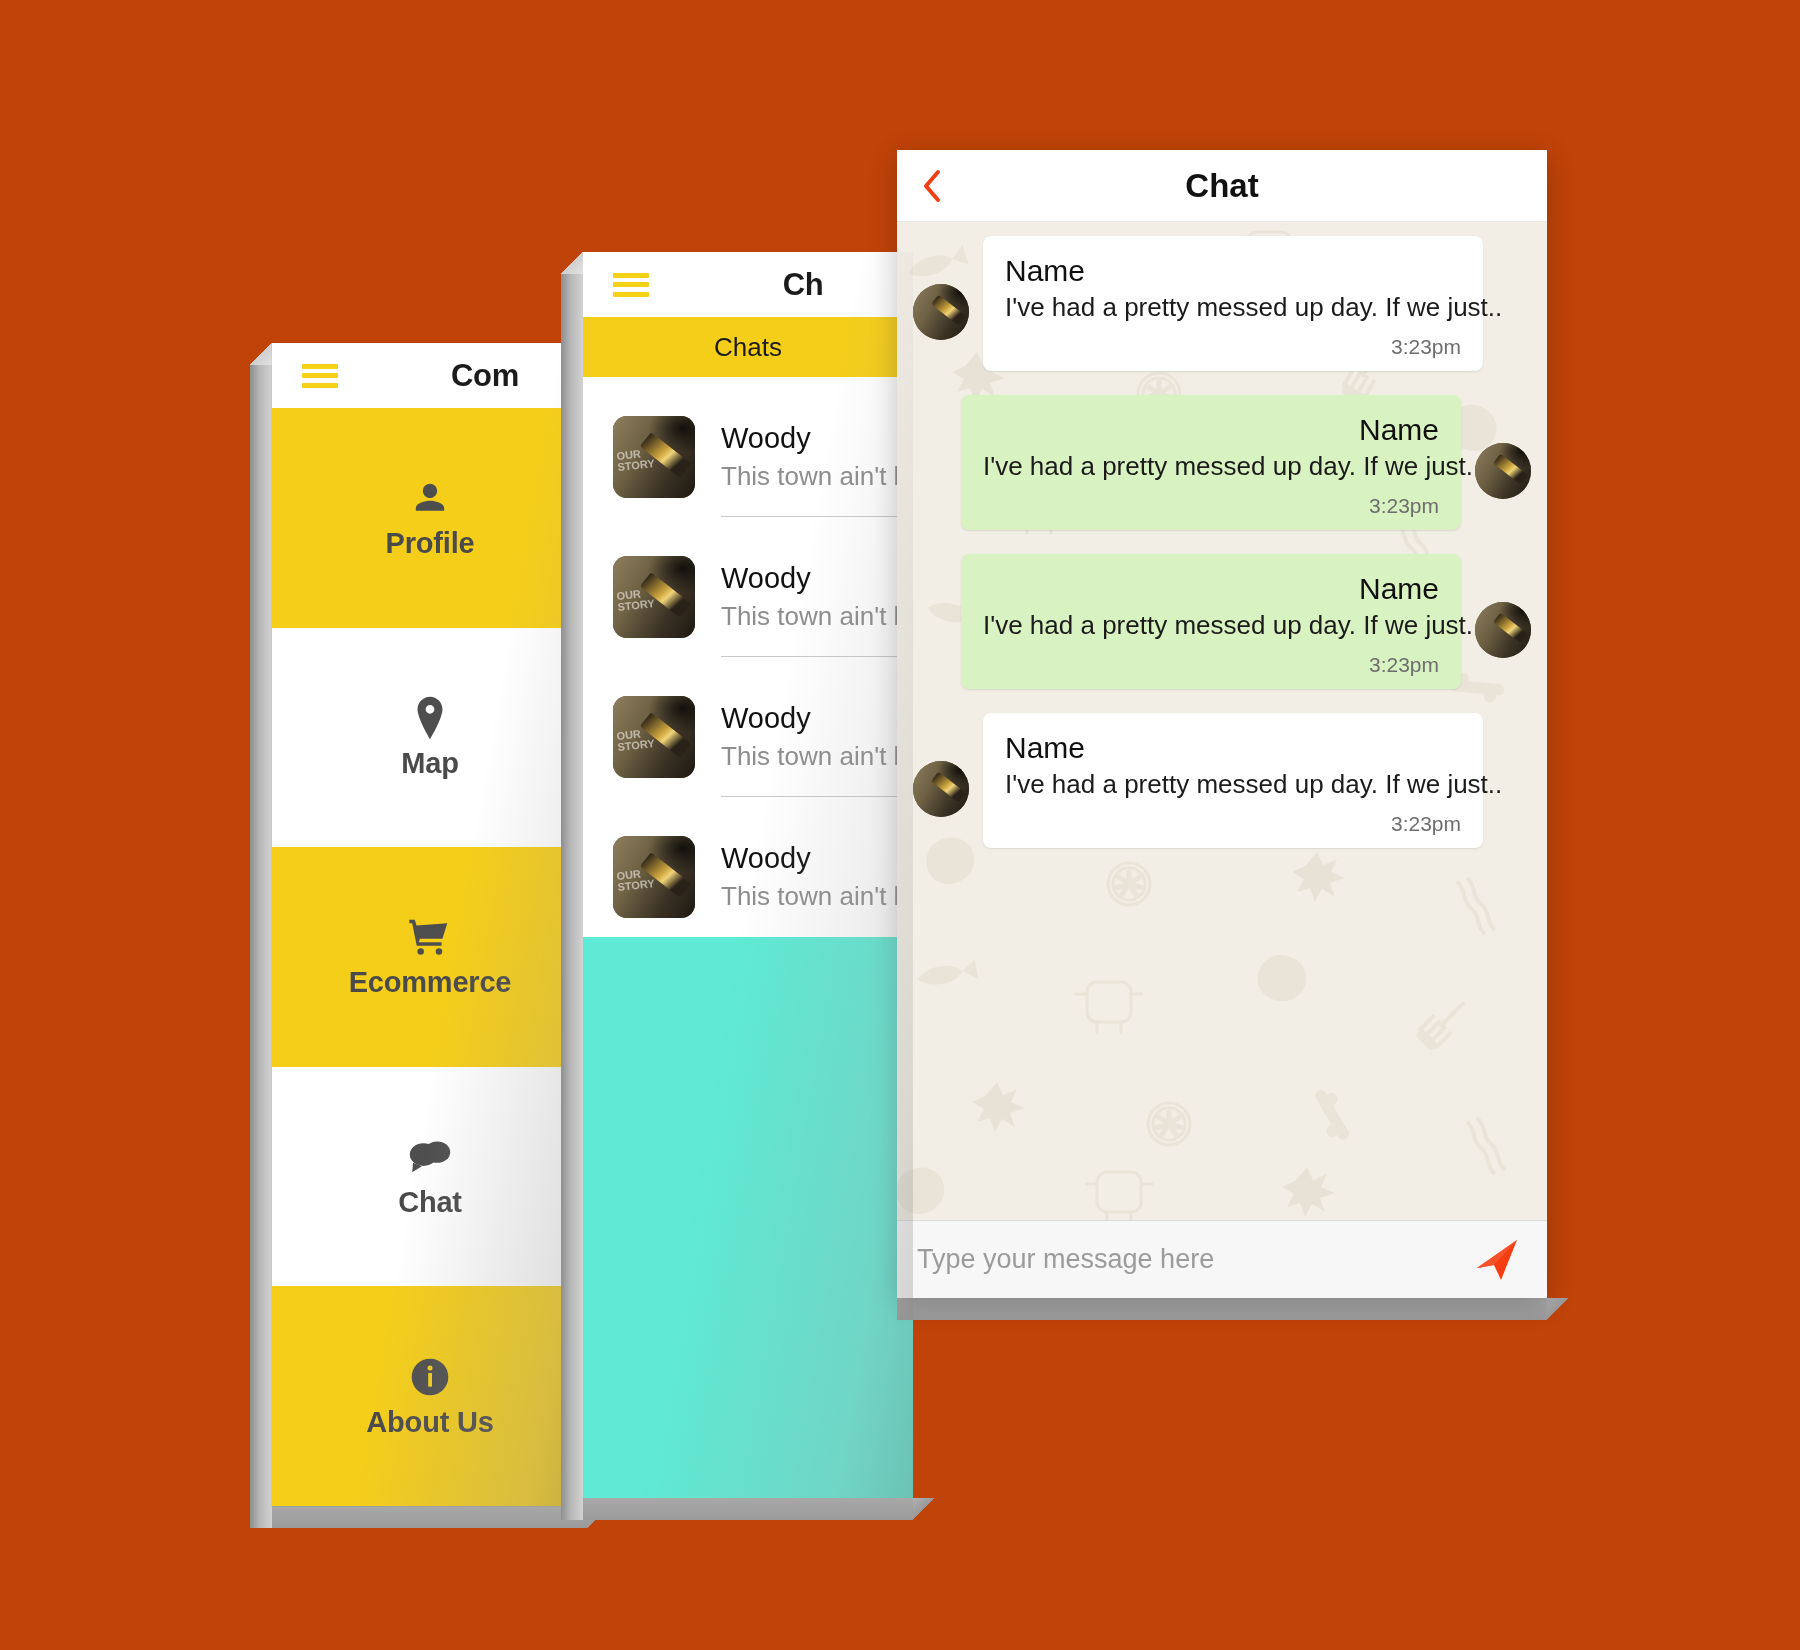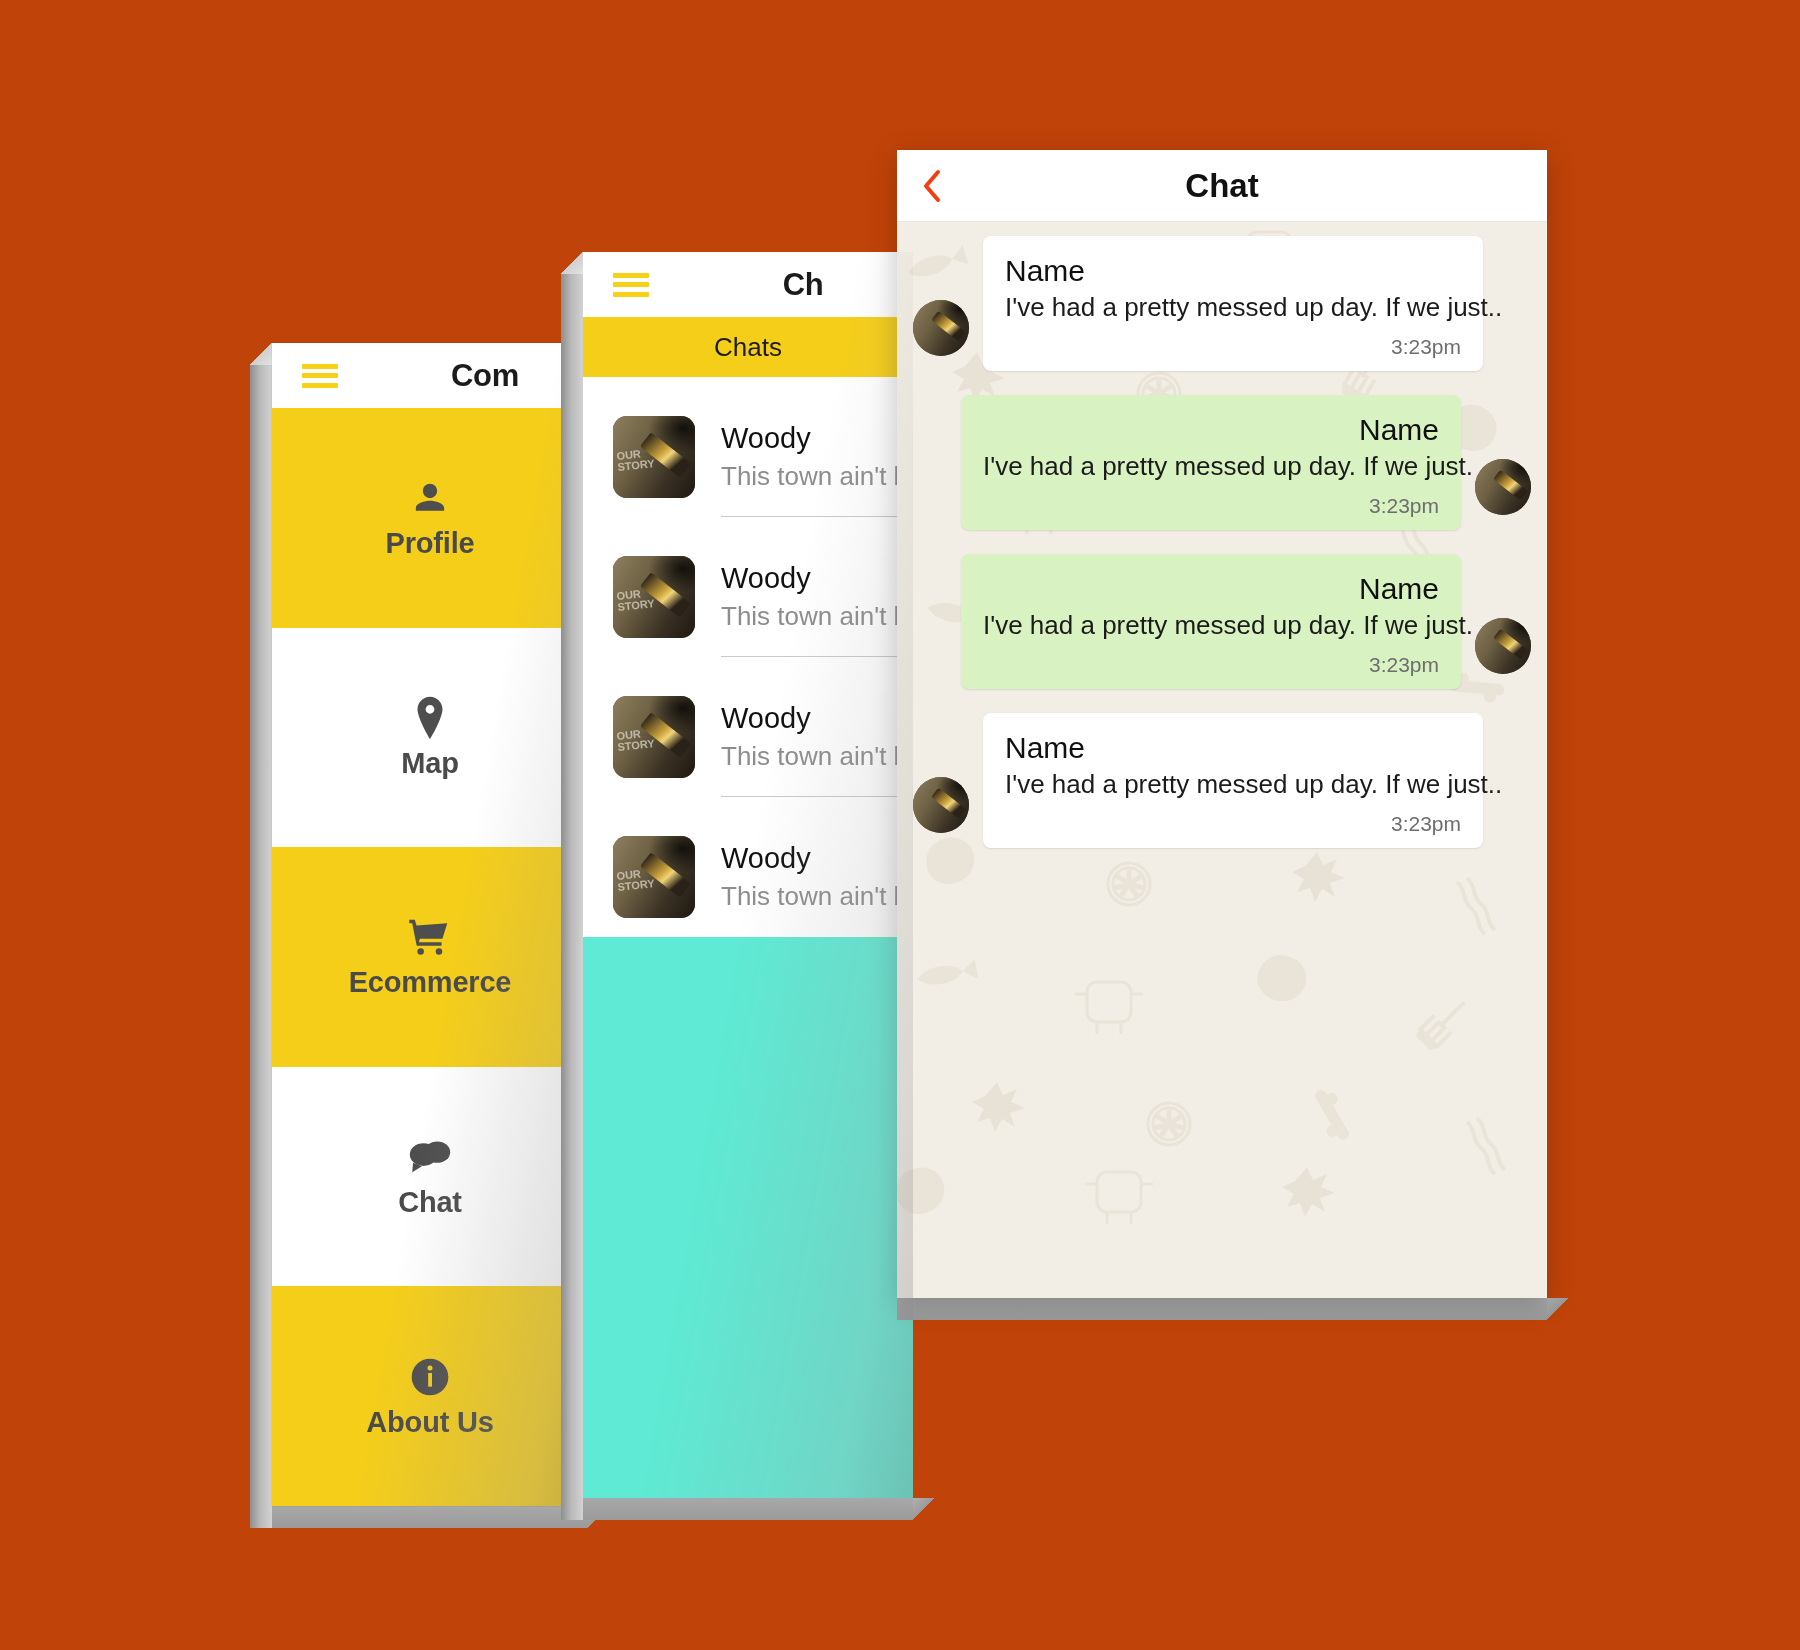--- a/index.html
+++ b/index.html
@@ -177,21 +177,21 @@
   }
   .chat-body {
     flex: 1 1 auto;
     position: relative;
     background: #F2EEE5;
     overflow: hidden;
     padding: 14px 0 0 0;
   }
   .doodles { position: absolute; inset: 0; opacity: .55; pointer-events: none; }
   .msg-wrap { position: relative; z-index: 2; padding: 0 16px; }
-  .msg-row { display: flex; align-items: center; margin-bottom: 24px; }
+  .msg-row { display: flex; align-items: flex-start; margin-bottom: 24px; }
   .msg-row.out { justify-content: flex-end; }
   .avatar-circ {
     width: 56px; height: 56px; border-radius: 50%;
     flex: 0 0 auto;
     overflow: hidden;
     position: relative;
     background: #5d5138;
     margin-top: 48px;
   }
   .bubble {
@@ -515,16 +515,25 @@
           <div class="bubble in">
             <div class="bub-name">Name</div>
             <div class="bub-text">I've had a pretty messed up day. If we just..</div>
             <div class="bub-time">3:23pm</div>
           </div>
         </div>
 
       </div>
     </div>
 
+    <div class="chat-inputbar">
+      <input class="chat-input" type="text" placeholder="Type your message here" style="">
+      <div class="send-btn">
+        <svg width="48" height="44" viewBox="0 0 48 44">
+          <path d="M46 2 L30 42 L23 27 L6 30 Z" fill="#F73E12"></path>
+          <path d="M6 30 L46 2 L23 27 Z" fill="#F7522A"></path>
+        </svg>
+      </div>
+    </div>
 
   </div>
 
 </div>
 
 </body></html>

